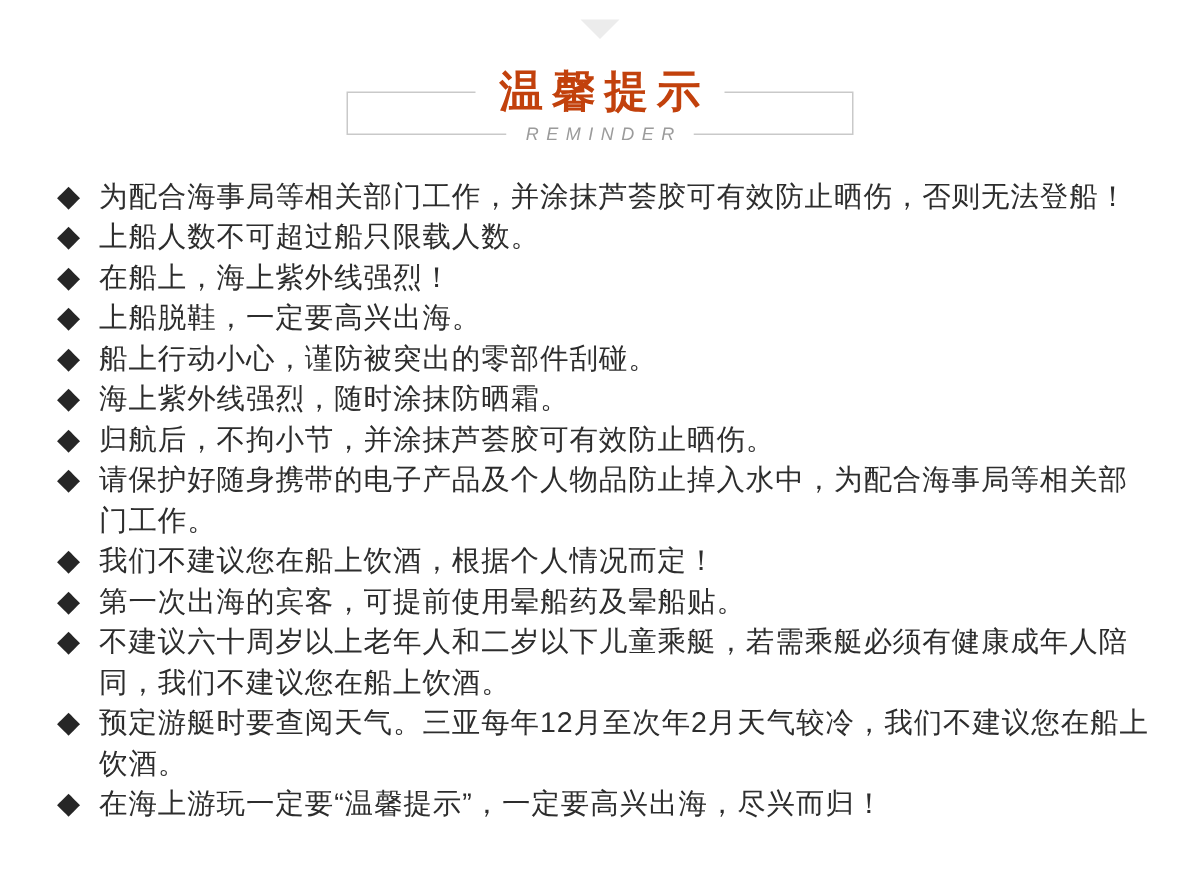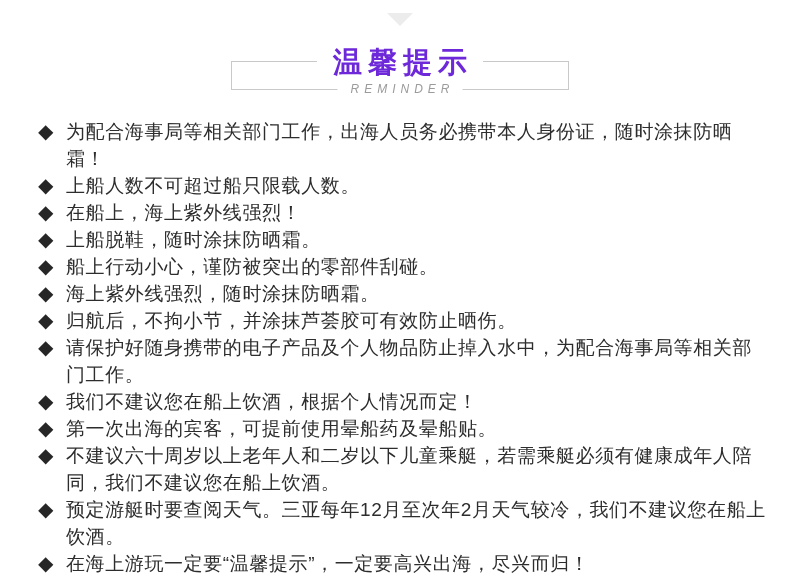--- a/index.html
+++ b/index.html
@@ -33,21 +33,21 @@
 
   .title {
     position: absolute;
     left: 50%; top: 0;
     transform: translate(-50%, -50%);
     background: #ffffff;
     padding: 0 10px 0 16px;
     font-size: 29px;
     line-height: 1.05;
     font-weight: bold;
-    color: #6d28d9;
+    color: #c2410c;
     letter-spacing: 6px;
     white-space: nowrap;
   }
 
   .subtitle {
     position: absolute;
     left: 50%; bottom: 0;
     transform: translate(-50%, 50%);
     background: #ffffff;
     padding: 0 8px 0 13px;
@@ -93,33 +93,33 @@
   <div class="triangle"></div>
   <div class="title-box">
     <div class="title">温馨提示</div>
     <div class="subtitle">REMINDER</div>
   </div>
 </div>
 
 <div class="list">
   <div class="item">
     <span class="marker">◆</span>
-    <span class="text">为配合海事局等相关部门工作，出海人员务必携带本人身份证，随时涂抹防晒霜！</span>
+    <span class="text">为配合海事局等相关部门工作，并涂抹芦荟胶可有效防止晒伤，否则无法登船！</span>
   </div>
   <div class="item">
     <span class="marker">◆</span>
     <span class="text">上船人数不可超过船只限载人数。</span>
   </div>
   <div class="item">
     <span class="marker">◆</span>
     <span class="text">在船上，海上紫外线强烈！</span>
   </div>
   <div class="item">
     <span class="marker">◆</span>
-    <span class="text">上船脱鞋，随时涂抹防晒霜。</span>
+    <span class="text">上船脱鞋，一定要高兴出海。</span>
   </div>
   <div class="item">
     <span class="marker">◆</span>
     <span class="text">船上行动小心，谨防被突出的零部件刮碰。</span>
   </div>
   <div class="item">
     <span class="marker">◆</span>
     <span class="text">海上紫外线强烈，随时涂抹防晒霜。</span>
   </div>
   <div class="item">

